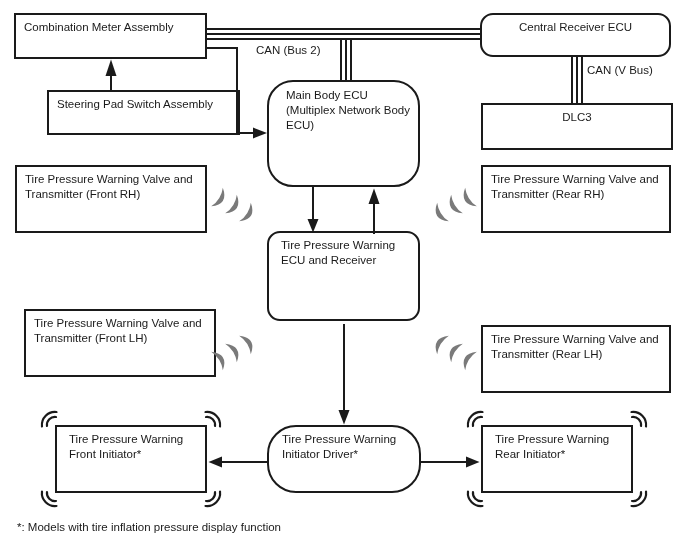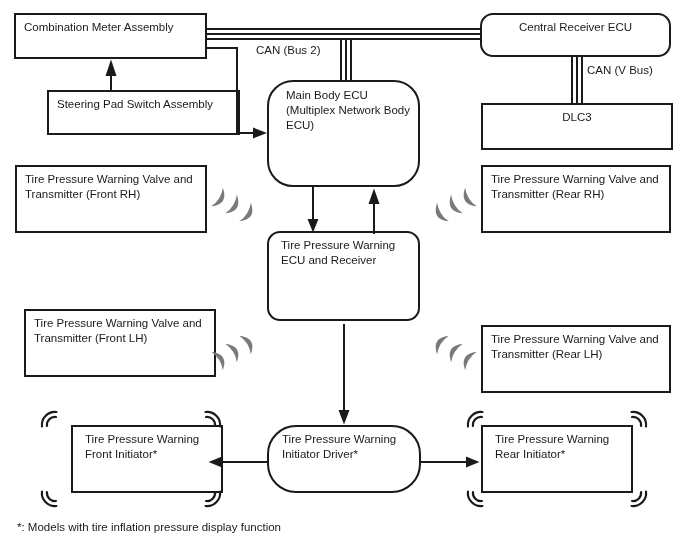--- a/index.html
+++ b/index.html
@@ -89,21 +89,21 @@
   </div>
 
   <div class="box" style="left:15px; top:309px; width:192px; height:68px;margin-left:9px;">
     <span>Tire Pressure Warning Valve and Transmitter (Front LH)</span>
   </div>
 
   <div class="box" style="left:481px; top:325px; width:190px; height:68px;">
     <span>Tire Pressure Warning Valve and Transmitter (Rear LH)</span>
   </div>
 
-  <div class="box" style="left:55px; top:425px; width:152px; height:68px; padding-left:12px;margin-left:16px;">
+  <div class="box" style="left:55px; top:425px; width:152px; height:68px; padding-left:12px;">
     <span>Tire Pressure Warning Front Initiator*</span>
   </div>
 
   <div class="box" style="left:267px; top:425px; width:154px; height:68px; padding-left:13px;border-radius:29px;">
     <span>Tire Pressure Warning Initiator Driver*</span>
   </div>
 
   <div class="box" style="left:481px; top:425px; width:152px; height:68px; padding-left:12px;">
     <span>Tire Pressure Warning Rear Initiator*</span>
   </div>

